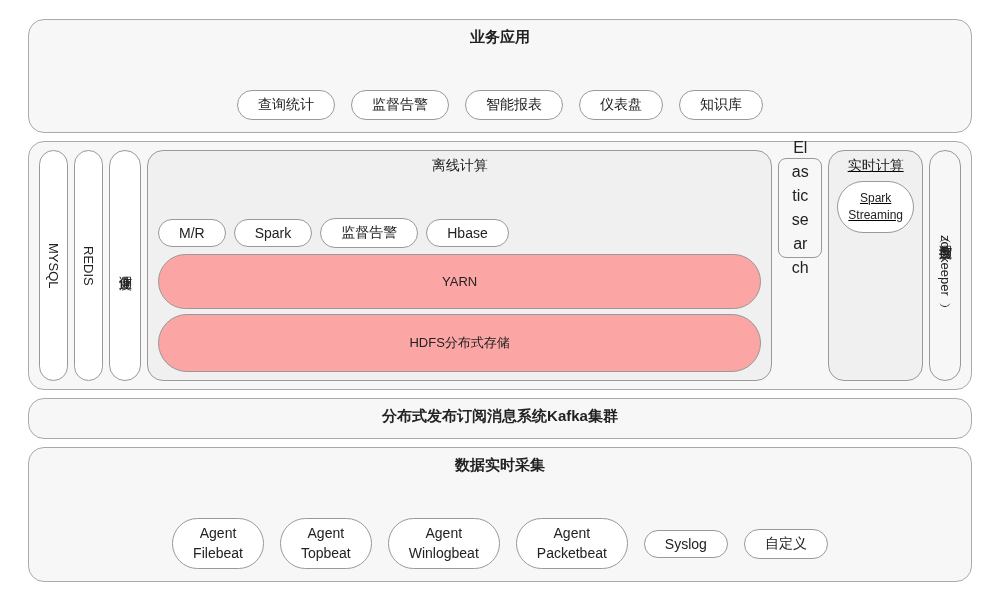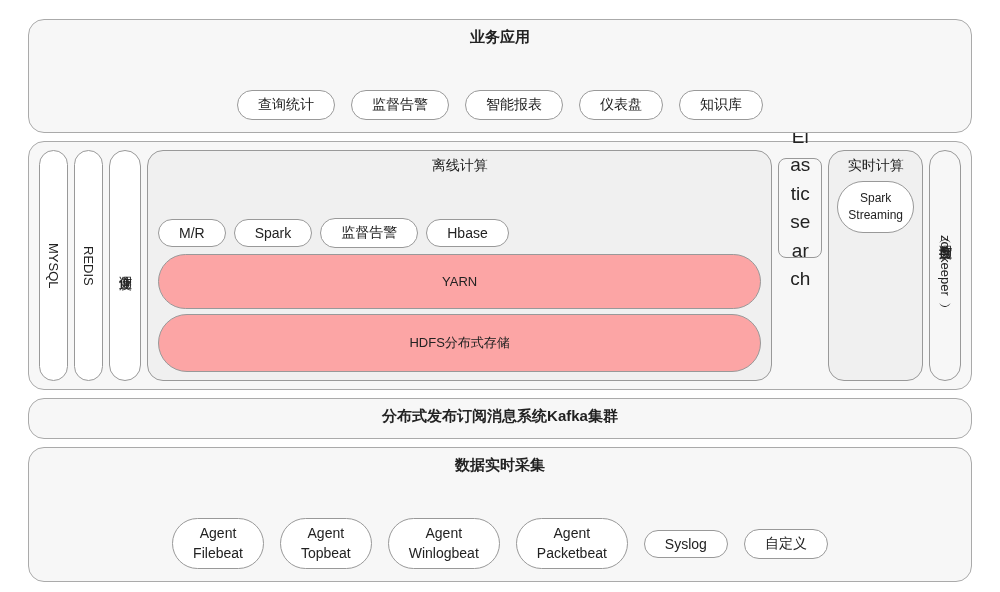--- a/index.html
+++ b/index.html
@@ -140,20 +140,21 @@
     .col-realtime {
       border: 1.5px solid #999;
       border-radius: 16px;
       background: #f0f0f0;
       padding: 6px 8px;
       display: flex;
       flex-direction: column;
       gap: 6px;
       align-items: center;
       min-width: 90px;
+      text-decoration: underline;
     }
     .realtime-title {
       font-size: 14px;
       text-align: center;
       color: #222;
     }
     .spark-streaming-pill {
       border: 1.5px solid #999;
       border-radius: 50px;
       background: #fff;
@@ -246,21 +247,21 @@
         <div class="pill">Hbase</div>
       </div>
       <div class="center-bottom-rows">
         <div class="full-pill">YARN</div>
         <div class="full-pill">HDFS分布式存储</div>
       </div>
     </div>
 
     <div class="col-elastic">
       <div class="elastic-inner">
-        <span style="white-space:pre-line; font-size:19px; line-height:1.5;">El
+        <span style="white-space:pre-line; font-size:16px; line-height:1.5;">El
 as
 tic
 se
 ar
 ch</span>
       </div>
     </div>
 
     <div class="col-realtime">
       <div class="realtime-title">实时计算</div>

